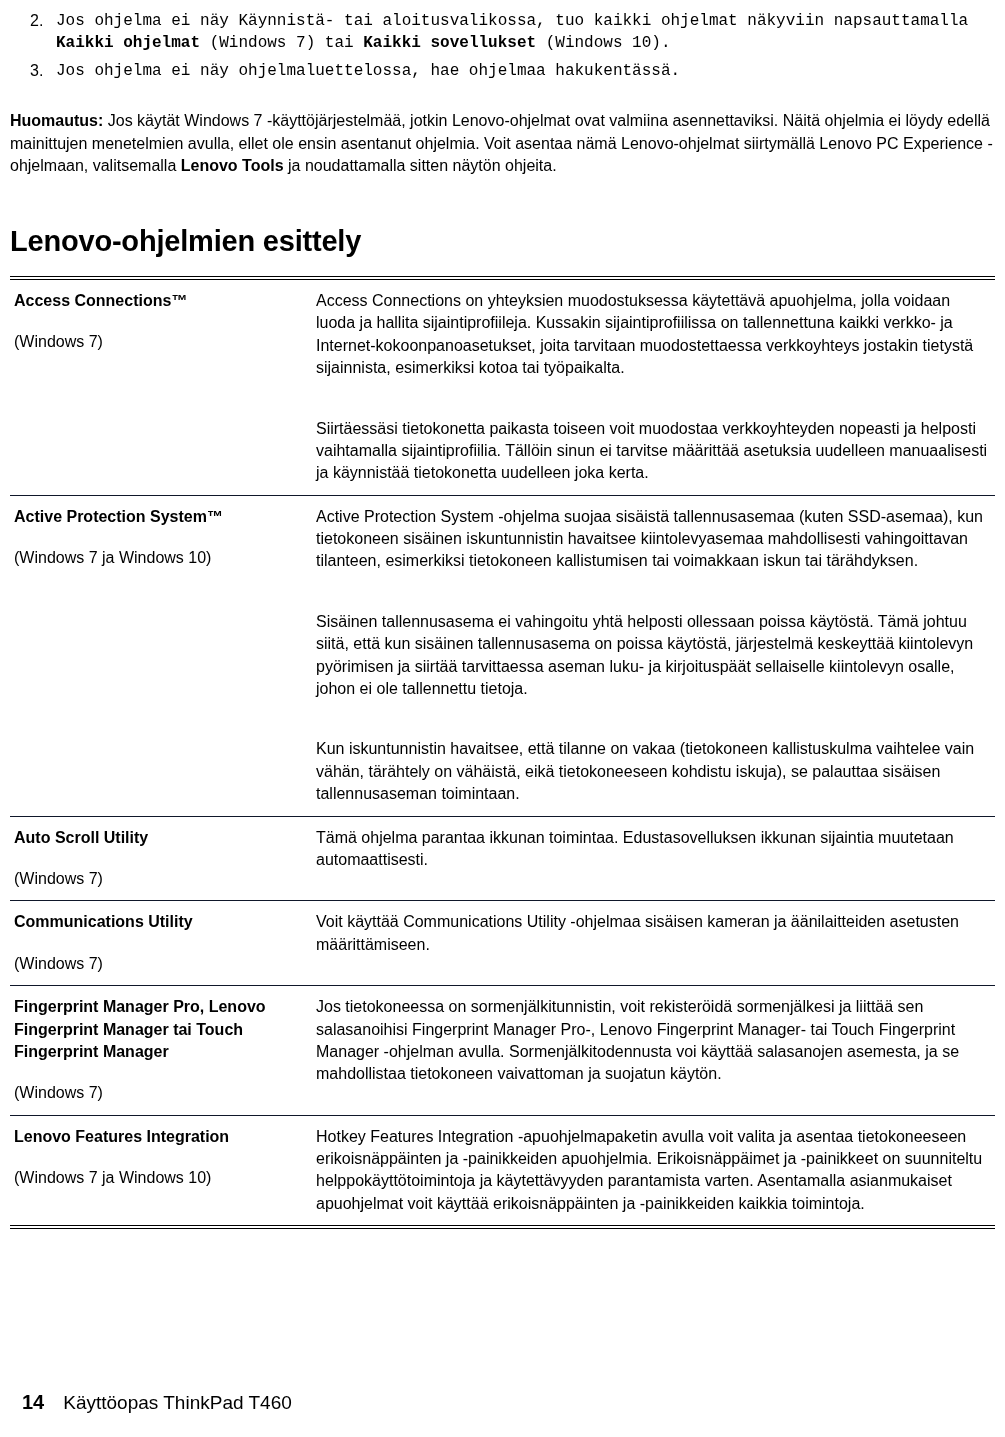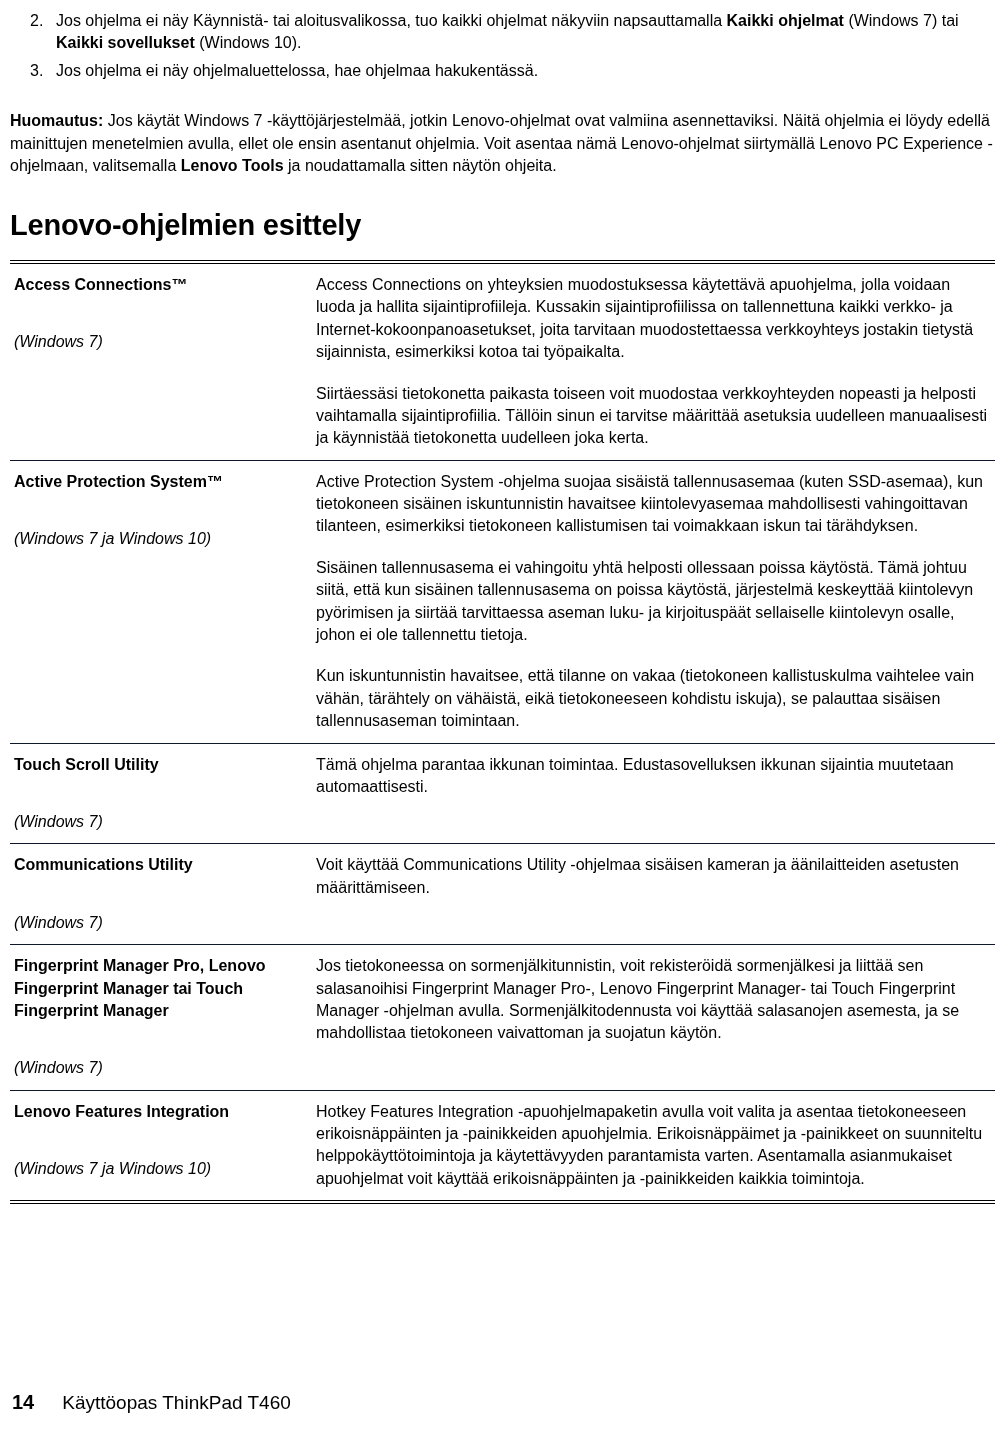--- a/index.html
+++ b/index.html
@@ -8,38 +8,38 @@
     width:1005px; height:1437px;
     background:#ffffff; color:#000000;
     font-family:"Liberation Sans","DejaVu Sans",sans-serif;
     font-size:16px; line-height:1.4;
     padding:8px 10px; position:relative; overflow:hidden;
   }
   .b { font-weight:bold; }
   .steps { margin-top:2px; }
   .step { display:flex; margin:0 0 5px 20px; }
   .num { flex:0 0 26px; }
-  .stext { flex:1; }
+  .stext { flex:1;font-family:Liberation Mono, monospace; }
   .note { margin-top:28px; }
-  .h1 { font-size:29px; font-weight:bold; margin:28px 0 14px; letter-spacing:-0.2px; }
+  .h1 { font-size:29px; font-weight:bold; margin:44px 0 14px; letter-spacing:-0.2px; }
   .intro { margin:0; }
   table.programs {
     width:100%; border-collapse:collapse; margin-top:12px;
     border-top:4px double #000; border-bottom:4px double #000;
   }
   table.programs tr + tr td { border-top:1px solid #0f172a; }
   td { vertical-align:top; padding:10px 6px 10px 4px; }
   td.c1 { width:302px; padding-right:14px; }
   .pname { font-weight:bold; }
-  .pos { margin-top:35px;font-style:italic; }
+  .pos { margin-top:19px; }
   td.c2 p { margin:0; }
-  td.c2 p + p { margin-top:19px; }
+  td.c2 p + p { margin-top:38px; }
   .footer {
-    position:absolute; left:12px; bottom:20px;
-    display:flex; align-items:baseline; gap:28px;justify-content:flex-end;
+    position:absolute; left:22px; bottom:20px;
+    display:flex; align-items:baseline; gap:19px;justify-content:flex-end;
   }
   .pgnum { font-size:20px; font-weight:bold; }
   .doct { font-size:19px; }
 </style>
 </head>
 <body>
 
 <div class="page">
 
   <div class="steps">
@@ -76,21 +76,21 @@
           <div class="pos">(Windows 7 ja Windows 10)</div>
         </td>
         <td class="c2">
           <p>Active Protection System -ohjelma suojaa sisäistä tallennusasemaa (kuten SSD-asemaa), kun tietokoneen sisäinen iskuntunnistin havaitsee kiintolevyasemaa mahdollisesti vahingoittavan tilanteen, esimerkiksi tietokoneen kallistumisen tai voimakkaan iskun tai tärähdyksen.</p>
           <p>Sisäinen tallennusasema ei vahingoitu yhtä helposti ollessaan poissa käytöstä. Tämä johtuu siitä, että kun sisäinen tallennusasema on poissa käytöstä, järjestelmä keskeyttää kiintolevyn pyörimisen ja siirtää tarvittaessa aseman luku- ja kirjoituspäät sellaiselle kiintolevyn osalle, johon ei ole tallennettu tietoja.</p>
           <p>Kun iskuntunnistin havaitsee, että tilanne on vakaa (tietokoneen kallistuskulma vaihtelee vain vähän, tärähtely on vähäistä, eikä tietokoneeseen kohdistu iskuja), se palauttaa sisäisen tallennusaseman toimintaan.</p>
         </td>
       </tr>
       <tr>
         <td class="c1">
-          <div class="pname">Touch Scroll Utility</div>
+          <div class="pname">Auto Scroll Utility</div>
           <div class="pos">(Windows 7)</div>
         </td>
         <td class="c2">
           <p>Tämä ohjelma parantaa ikkunan toimintaa. Edustasovelluksen ikkunan sijaintia muutetaan automaattisesti.</p>
         </td>
       </tr>
       <tr>
         <td class="c1">
           <div class="pname">Communications Utility</div>
           <div class="pos">(Windows 7)</div>

